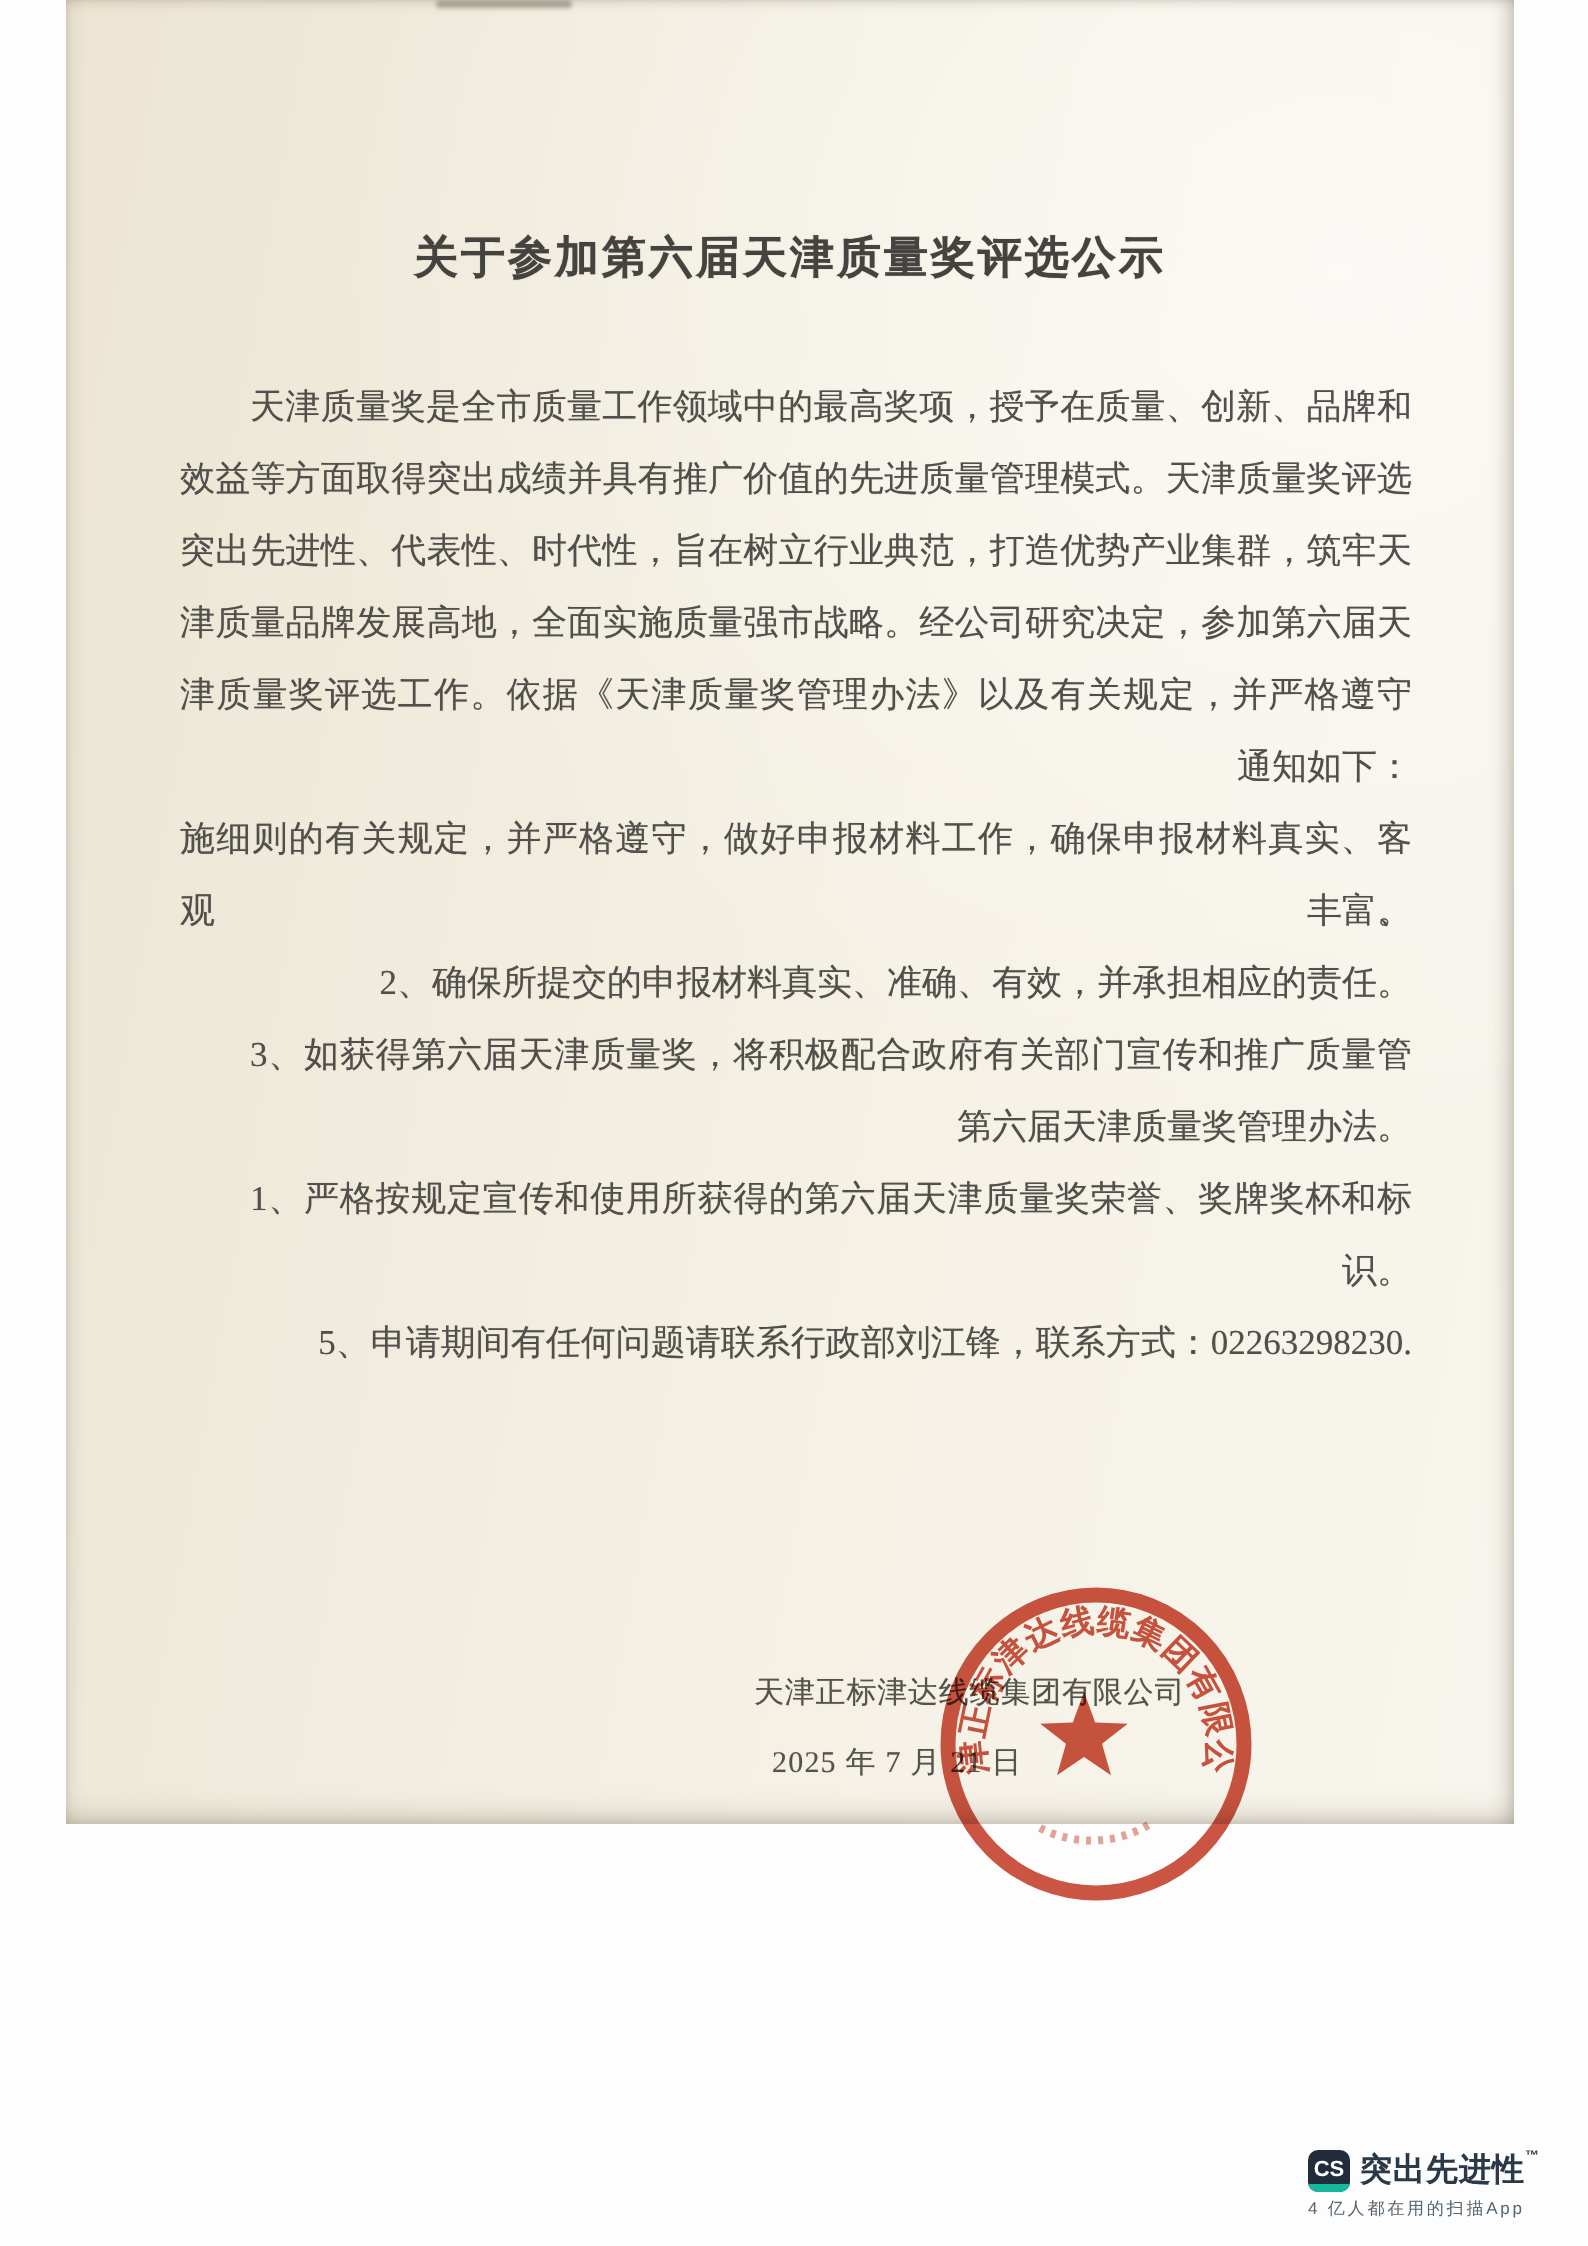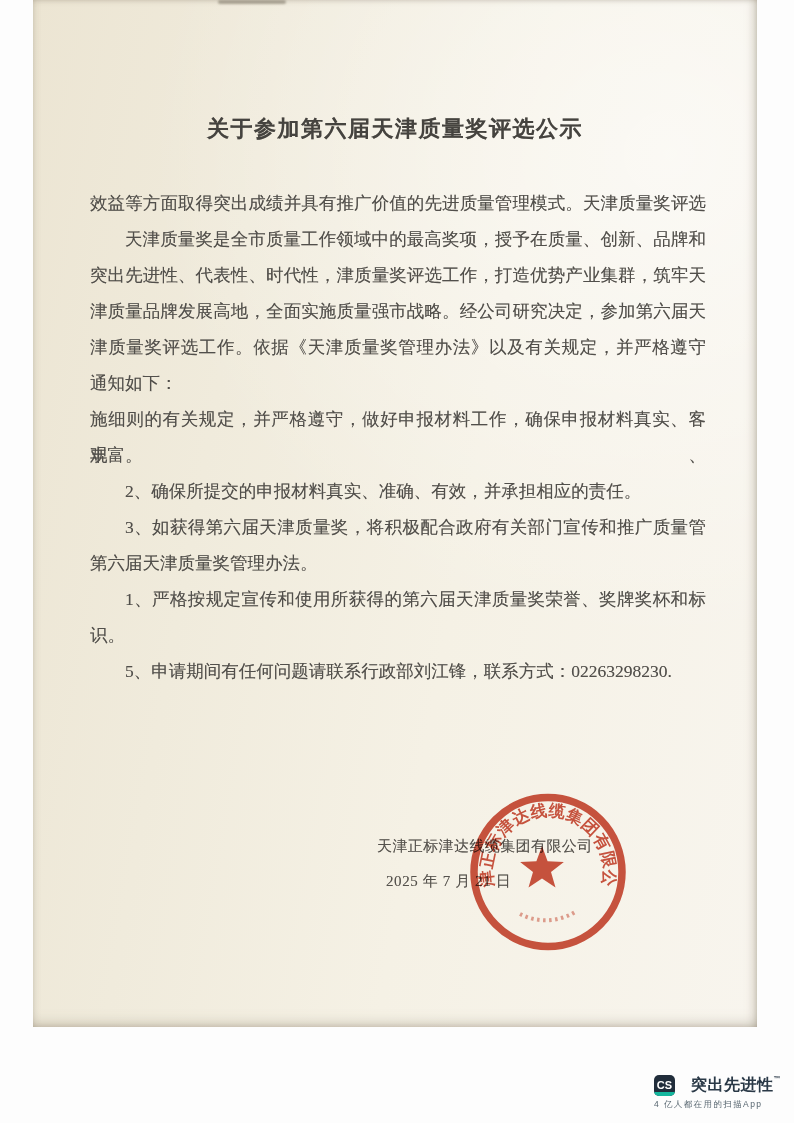--- a/index.html
+++ b/index.html
@@ -13,21 +13,21 @@
     font-family:"Liberation Serif","DejaVu Serif",serif;
     background:#ffffff;
     overflow:hidden;
   }
   .page{
     position:relative;width:794px;height:1123px;
     background:#fdfdfd;overflow:hidden;
   }
   
   .paper{
-    position:absolute;left:33px;top:0;width:724px;height:1027px;
+    position:absolute;left:33px;top:0;width:724px;height:912px;
     background:
       radial-gradient(120% 80% at 88% 15%, rgba(255,255,255,0.55), rgba(255,255,255,0) 60%),
       linear-gradient(100deg,#ece5d3 0%,#f0ebdc 28%,#f5f1e5 58%,#f8f5ee 100%);
     box-shadow:
       inset -7px 0 12px -7px rgba(120,110,88,0.55),
       inset 5px 0 10px -7px rgba(120,110,88,0.35),
       inset 0 -10px 16px -11px rgba(120,110,88,0.55),
       inset 0 3px 6px -4px rgba(120,110,88,0.35);
   }
   .top-smudge{
@@ -42,21 +42,21 @@
     letter-spacing:1.5px;
     text-shadow:0 0 .5px rgba(80,75,68,.5);
   }
   .doc-body{
     position:absolute;top:185px;left:57px;width:616px;
     font-size:17.5px;color:#514f4b;
     text-shadow:0 0 .4px rgba(90,85,78,.45);
   }
   .line{
     line-height:36px;height:36px;
-    text-align:left;
+    text-align:right;
   }
   .line.full{
     text-align:justify;
     text-align-last:justify;
   }
   .line.indent{text-indent:35px;}
   .sig-company{
     position:absolute;top:837px;left:344px;
     font-size:15px;color:#55524d;letter-spacing:.4px;
     text-shadow:0 0 .4px rgba(90,85,78,.45);
@@ -77,21 +77,21 @@
     font-family:"Liberation Serif","DejaVu Serif",serif;
     font-size:16.5px;font-weight:700;fill:var(--seal-color);
     letter-spacing:.5px;
   }
   .seal-dashes{stroke:var(--seal-color);opacity:.55;}
   
   .watermark{
     position:absolute;right:20px;bottom:12px;width:120px;
   }
   .wm-row{
-    display:flex;align-items:center;justify-content:flex-start;gap:16px;text-align:right;
+    display:flex;align-items:center;justify-content:flex-start;gap:5px;text-align:right;
   }
   .wm-icon{
     position:relative;width:21px;height:21px;border-radius:5px;
     background:var(--brand-color);
     display:flex;align-items:center;justify-content:center;
     overflow:hidden;flex:0 0 21px;
   }
   .wm-icon::after{
     content:"";position:absolute;left:0;right:0;bottom:0;height:4px;
     background:var(--accent-color);
@@ -117,23 +117,23 @@
 <body>
 
 <div class="page">
 
   <div class="paper">
     <div class="top-smudge"></div>
 
     <h1 class="title">关于参加第六届天津质量奖评选公示</h1>
 
     <div class="doc-body" id="doc-body">
+        <div class="line indent full">天津质量奖是全市质量工作领域中的最高奖项，授予在质量、创新、品牌和</div>
         <div class="line full">效益等方面取得突出成绩并具有推广价值的先进质量管理模式。天津质量奖评选</div>
-        <div class="line indent full">天津质量奖是全市质量工作领域中的最高奖项，授予在质量、创新、品牌和</div>
-        <div class="line full">突出先进性、代表性、时代性，津质量奖评选工作，打造优势产业集群，筑牢天</div>
+        <div class="line full">突出先进性、代表性、时代性，旨在树立行业典范，打造优势产业集群，筑牢天</div>
         <div class="line full">津质量品牌发展高地，全面实施质量强市战略。经公司研究决定，参加第六届天</div>
         <div class="line full">津质量奖评选工作。依据《天津质量奖管理办法》以及有关规定，并严格遵守</div>
         <div class="line">通知如下：</div>
         <div class="line full">施细则的有关规定，并严格遵守，做好申报材料工作，确保申报材料真实、客观、</div>
         <div class="line">丰富。</div>
         <div class="line indent">2、确保所提交的申报材料真实、准确、有效，并承担相应的责任。</div>
         <div class="line indent full">3、如获得第六届天津质量奖，将积极配合政府有关部门宣传和推广质量管</div>
         <div class="line">第六届天津质量奖管理办法。</div>
         <div class="line indent full">1、严格按规定宣传和使用所获得的第六届天津质量奖荣誉、奖牌奖杯和标</div>
         <div class="line">识。</div>

